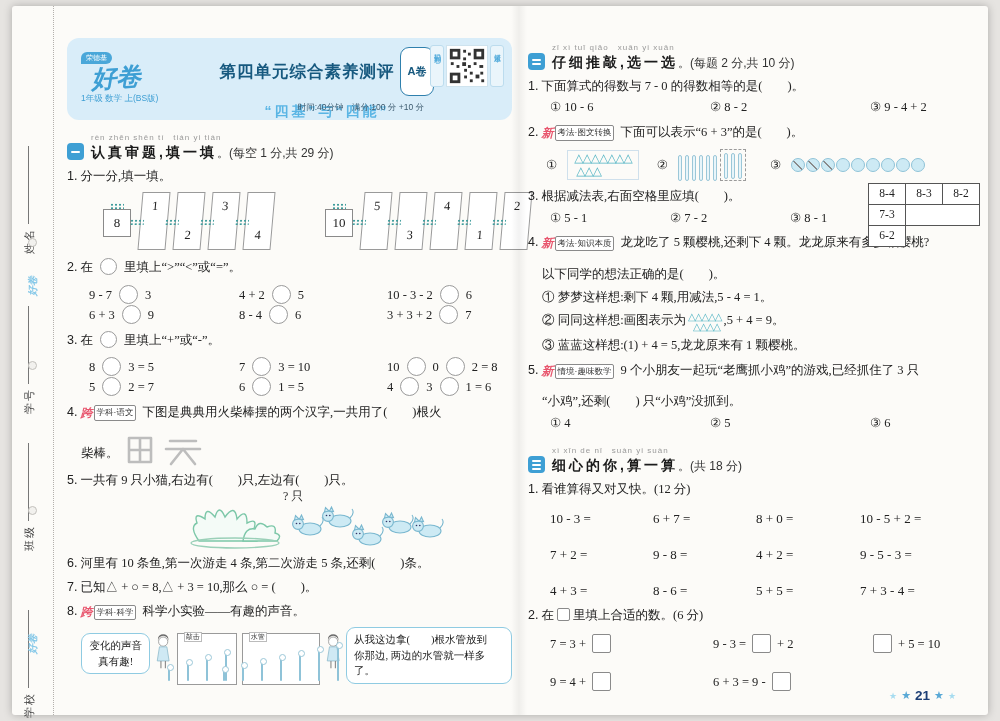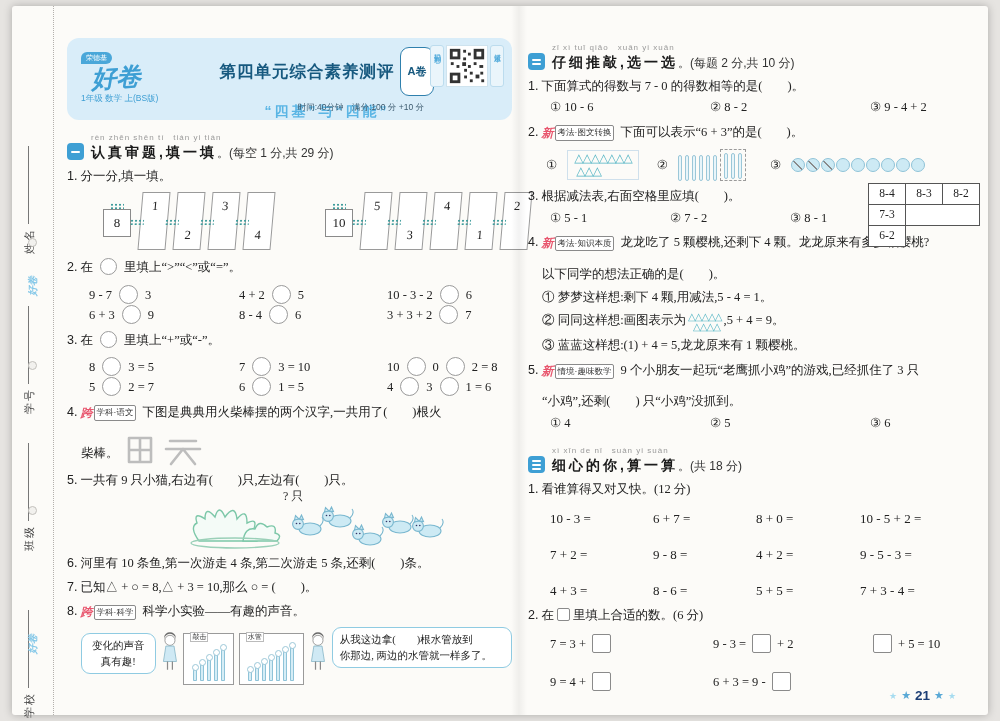--- a/index.html
+++ b/index.html
@@ -79,21 +79,21 @@
   .match-svg { vertical-align:-9px; margin-left:2px; }
   .cat-scene { position:relative; display:flex; align-items:flex-end; margin:0 0 2px 118px; gap:10px; height:58px; }
   .count-label { position:absolute; left:98px; top:-4px; font-size:12px; color:#222; }
   .cats { display:flex; align-items:flex-end; }
   .cats svg { margin-left:-4px; }
 
   .sound-scene { display:flex; align-items:flex-start; gap:5px; margin:5px 0 0 14px; }
   .bubble { border:1.3px solid #8fcbe2; border-radius:9px; background:#fff; font-size:10.5px; line-height:1.5; padding:4px 7px; color:#222; }
   .bubble.b1 { width:88px; text-align:center; margin-top:6px; }
   .bubble.b2 { width:218px; }
-  .panel { position:relative; width:60px; height:52px; border:1px solid #9a9a9a; background:#fff; display:flex; align-items:flex-end; justify-content:center; gap:3px; padding:4px 3px 3px; margin-top:6px; }
+  .panel { position:relative; width:60px; height:52px; border:1px solid #9a9a9a; background:#fff; display:flex; align-items:flex-end; justify-content:center; gap:17px; padding:4px 3px 3px; margin-top:6px; }
   .panel-label { position:absolute; top:-2px; left:6px; font-size:7px; color:#333; background:#fff; border:1px solid #bbb; padding:0 1px; line-height:1.2; }
   .tube { position:relative; width:4px; background:#d6edf6; border:1px solid #8fc3d8; border-radius:2px 2px 0 0; }
   .tube::before { content:""; position:absolute; top:-6px; left:-2px; width:5px; height:5px; border:1px solid #9bc7d8; border-radius:50%; background:#fff; }
 
   
   .rep-row { display:flex; align-items:center; gap:10px; margin:7px 0 6px 18px; }
   .rep-row .olabel { font-size:12.5px; }
   .tri-box { border:1px solid #cfe0ec; padding:1px 6px 2px; line-height:1.05; color:#57b6c5; font-size:12px; letter-spacing:-1px; }
   .tri-box .row2 { margin-left:2px; }
   .sticks { display:flex; align-items:flex-end; gap:3px; }

